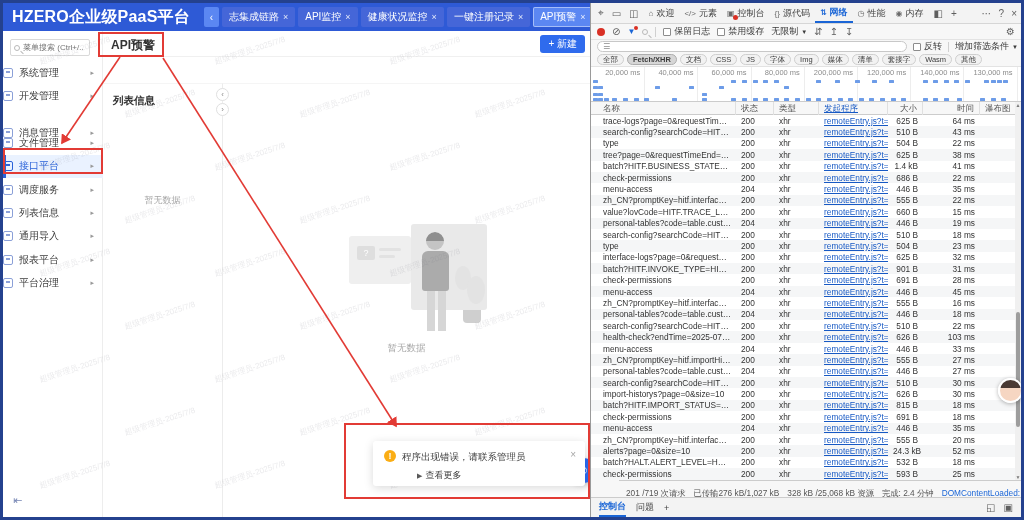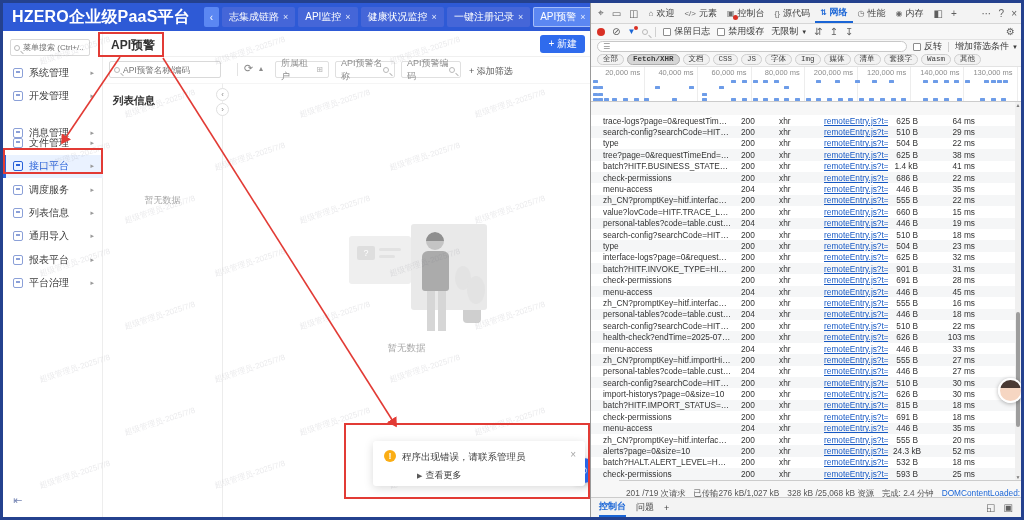--- a/index.html
+++ b/index.html
@@ -19,21 +19,21 @@
   .tclose { font-size:9px; opacity:.85; }
   #hdr-right { display:flex; align-items:center; margin-left:auto; margin-right:8px; gap:9px; }
   .hicon { font-size:11px; line-height:1; opacity:.95; }
 
   
   #sidebar { position:absolute; left:0; top:28px; width:100px; height:486px; background:#fff; border-right:1px solid #ededed; }
   #menu-search { position:absolute; left:7px; top:8px; width:80px; height:17px; border:1px solid #d9d9d9; border-radius:2px; display:flex; align-items:center; padding:0 3px; gap:3px; background:#fff; }
   #menu-search input { border:0; outline:0; width:60px; font-size:8px; color:#bbb; background:transparent; }
   .mag { width:6px; height:6px; border:1px solid #b9b9b9; border-radius:50%; position:relative; flex:0 0 auto; }
   .mag::after { content:""; position:absolute; width:4px; height:1px; background:#b9b9b9; left:5px; top:6px; transform:rotate(45deg); }
-  .snav-item { position:absolute; left:0; width:100px; height:23px; display:flex; align-items:center; gap:6px; padding-left:10px; font-size:10px; color:#3c3c3c; cursor:pointer; }
+  .snav-item { position:absolute; left:0; width:100px; height:23px; display:flex; align-items:center; gap:6px; font-size:10px; color:#3c3c3c; cursor:pointer; }
   .snav-item .micon { width:10px; height:10px; border:1px solid #8ba0d8; border-radius:2px; position:relative; flex:0 0 auto; }
   .snav-item .micon::after { content:""; position:absolute; left:2px; top:2px; width:4px; height:2px; background:#8ba0d8; }
   .snav-item .sarrow { margin-left:auto; margin-right:9px; font-size:7px; color:#9a9a9a; }
   .snav-item.active { background:#eaf2ff; color:#2a62d9; }
   .snav-item.active::before { content:""; position:absolute; left:0; top:0; width:3px; height:100%; background:#2a62d9; }
   .snav-item.active .micon { border-color:#2a62d9; } .snav-item.active .micon::after { background:#2a62d9; }
   #sidebar-foot { position:absolute; left:10px; bottom:10px; color:#7787b5; font-size:11px; }
 
   
   #toolbar { position:absolute; left:100px; top:28px; width:487px; height:26px; background:#fff; border-bottom:1px solid #f0f0f0; }
@@ -109,21 +109,21 @@
   #throttle { display:flex; align-items:center; gap:3px; cursor:pointer; }
   #dt-gear { margin-left:auto; }
 
   #dt-filterrow { position:absolute; left:0; top:37px; width:100%; height:13px; display:flex; align-items:center; padding:0 6px; gap:6px; background:#f7f7f7; }
   #dt-filter-input { flex:0 0 auto; width:310px; height:11px; border:1px solid #c8c8c8; border-radius:6px; background:#fff; display:flex; align-items:center; gap:3px; padding:0 5px; color:#8c8c8c; }
   #dt-filter-input input { border:0; outline:0; font-size:8px; width:270px; color:#8c8c8c; background:transparent; }
   #dt-filter-right { margin-left:auto; display:flex; align-items:center; gap:6px; white-space:nowrap; }
   .dt-sep { width:1px; height:10px; background:#d0d0d0; }
 
   #dt-chips { position:absolute; left:0; top:50px; width:100%; height:13px; display:flex; align-items:center; gap:3px; padding:0 6px; }
-  .chip { height:11px; padding:0 5px; border:1px solid #cfcfcf; border-radius:6px; background:#f2f2f2; font-size:7.5px; line-height:9.5px; color:#3b3b3b; cursor:pointer; white-space:nowrap;font-family:Liberation Mono, monospace; }
+  .chip { height:11px; padding:0 5px; border:1px solid #cfcfcf; border-radius:6px; background:#f2f2f2; font-size:7.5px; line-height:9.5px; color:#3b3b3b; cursor:pointer; white-space:nowrap; }
   .chip.active { background:#d6d6d6; border-color:#adadad; font-weight:bold; }
 
   #dt-timeline { position:absolute; left:0; top:63px; width:100%; height:36px; background:#fff; border-top:1px solid #e3e3e3; border-bottom:1px solid #ccc; overflow:hidden; }
   .tick-label { position:absolute; top:1px; font-size:7.5px; color:#8c8c8c; }
   .gridline { position:absolute; top:0; width:1px; height:36px; background:#ededed; }
   .dash { position:absolute; height:2.5px; width:5px; background:var(--timeline-bar); border-radius:.5px; }
 
   #dt-thead { position:absolute; left:0; top:99px; width:425px; height:13px; background:#f7f7f7; border-bottom:1px solid #ccc; display:flex; font-size:8.5px; color:#555; }
   .th { border-right:1px solid #e0e0e0; display:flex; align-items:center; padding:0 5px; overflow:hidden; white-space:nowrap; }
   .th.r { justify-content:flex-end; }
@@ -257,42 +257,20 @@
           </div>
         </div>
       <div id="sidebar-foot">⇤</div>
     </div>
 
     <div id="toolbar">
       <div id="page-title">API预警</div>
       <button id="new-btn">+ 新建</button>
     </div>
 
-    <div id="filterrow">
-      <div id="list-search">
-        <span class="mag"></span>
-        <input readonly="" placeholder="API预警名称/编码" style="">
-      </div>
-      <div class="vsep"></div>
-      <span id="refresh-ic">⟳</span>
-      <span id="collapse-ic">▴</span>
-      <div class="ffield" id="f-tenant">
-        <span>所属租户</span>
-        <span class="lovic">⊞</span>
-      </div>
-      <div class="ffield" id="f-name">
-        <span>API预警名称</span>
-        <span class="mag"></span>
-      </div>
-      <div class="ffield" id="f-code">
-        <span>API预警编码</span>
-        <span class="mag"></span>
-      </div>
-      <span id="add-filter">+ 添加筛选</span>
-    </div>
 
     <div id="list-panel">
       <div id="list-title">列表信息</div>
       <div id="list-empty">暂无数据</div>
     </div>
     <div class="cbtn" style="left:213px; top:85px;">‹</div>
     <div class="cbtn" style="left:213px; top:100px;">›</div>
 
     <div id="main">
       <div class="ill" id="ill-board1">
@@ -527,37 +505,46 @@
         <span class="dash" style="left:374px; top:13px"></span>
         <span class="dash" style="left:388.875px; top:31px"></span>
         <span class="dash" style="left:393.125px; top:13px"></span>
         <span class="dash" style="left:399.5px; top:13px"></span>
         <span class="dash" style="left:399.5px; top:31px"></span>
         <span class="dash" style="left:405.875px; top:13px"></span>
         <span class="dash" style="left:410.125px; top:31px"></span>
         <span class="dash" style="left:412.25px; top:13px"></span>
       </div>
 
+    <div id="dt-thead">
+        <span class="th c-name" style="height:13px;">名称</span>
+        <span class="th c-status" style="height:13px;">状态</span>
+        <span class="th c-type" style="height:13px;">类型</span>
+        <span class="th c-init" style="height:13px;">发起程序</span>
+        <span class="th c-size r" style="height:13px;">大小</span>
+        <span class="th c-time r" style="height:13px;">时间</span>
+        <span class="th c-wf" style="height:13px;">瀑布图</span>
+      </div>
     <div id="dt-rows">
         <div class="nrow">
           <span class="nc e c-name">trace-logs?page=0&amp;requestTimeEnd=</span>
           <span class="nc c-status">200</span>
           <span class="nc c-type">xhr</span>
           <span class="nc c-init">remoteEntry.js?t=1751</span>
           <span class="nc r c-size">625 B</span>
           <span class="nc r c-time">64 ms</span>
           <span class="nc c-wf"></span>
         </div>
         <div class="nrow alt">
           <span class="nc e c-name">search-config?searchCode=HITF.TRAC</span>
           <span class="nc c-status">200</span>
           <span class="nc c-type">xhr</span>
           <span class="nc c-init">remoteEntry.js?t=1751</span>
           <span class="nc r c-size">510 B</span>
-          <span class="nc r c-time">29 ms</span>
+          <span class="nc r c-time">43 ms</span>
           <span class="nc c-wf"></span>
         </div>
         <div class="nrow">
           <span class="nc e c-name">type</span>
           <span class="nc c-status">200</span>
           <span class="nc c-type">xhr</span>
           <span class="nc c-init">remoteEntry.js?t=1751</span>
           <span class="nc r c-size">504 B</span>
           <span class="nc r c-time">22 ms</span>
           <span class="nc c-wf"></span>

